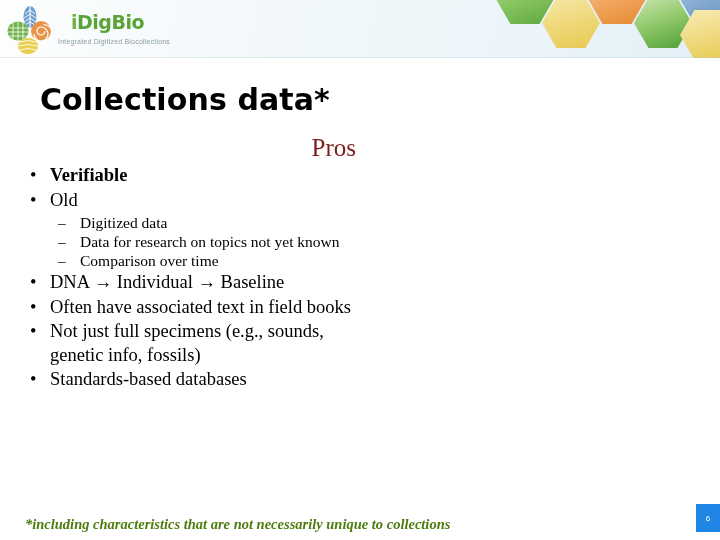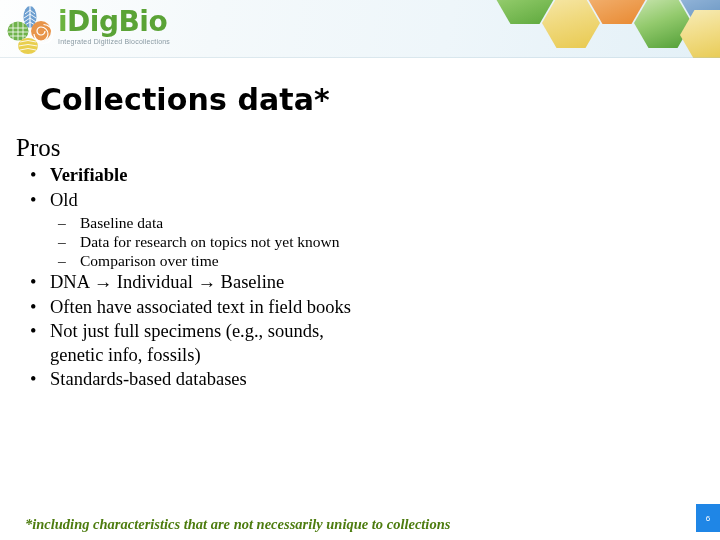--- a/index.html
+++ b/index.html
@@ -70,24 +70,25 @@
     width: 52px; height: 50px;
   }
   .logo-text {
     position: absolute;
     left: 52px; top: 3px;
     width: 125px;
   }
   .logo-word {
     font-family: "DejaVu Sans", sans-serif;
     font-weight: bold;
-    font-size: 28px;
+    font-size: 19px;
     letter-spacing: -0.5px;
     color: #6cb33f;
     line-height: 30px;
+    margin-left: 13px;
   }
   .logo-word .cap { color: #5aa336; }
   .logo-tag {
     font-family: "Liberation Sans", sans-serif;
     font-size: 7px;
     color: #8a9aa3;
     letter-spacing: 0.2px;
     margin-top: 1px;
     white-space: nowrap;
   }
@@ -107,23 +108,24 @@
   
   .body-block {
     position: absolute;
     left: 16px;
     top: 133px;
     width: 340px;
   }
   .heading-pros {
     font-family: "Liberation Serif", serif;
     font-size: 25px;
-    color: #000000;
+    color: #7f1d1d;
     line-height: 30px;
     margin: 0 0 1px 0;
+    text-align: right;
   }
 
   ul.lvl1 {
     list-style: none;
     margin: 0;
     padding: 0;
   }
   ul.lvl1 > li {
     position: relative;
     font-family: "Liberation Serif", serif;
@@ -259,21 +261,21 @@
         <span class="txt">Verifiable</span>
       </li>
 
       <li>
         <span class="bdot">•</span>
         <span class="txt">Old</span>
 
         <ul class="lvl2">
           <li>
             <span class="bdash">–</span>
-            <span class="txt">Baseline data</span>
+            <span class="txt">Digitized data</span>
           </li>
           <li>
             <span class="bdash">–</span>
             <span class="txt">Data for research on topics not yet known</span>
           </li>
           <li>
             <span class="bdash">–</span>
             <span class="txt">Comparison over time</span>
           </li>
         </ul>

